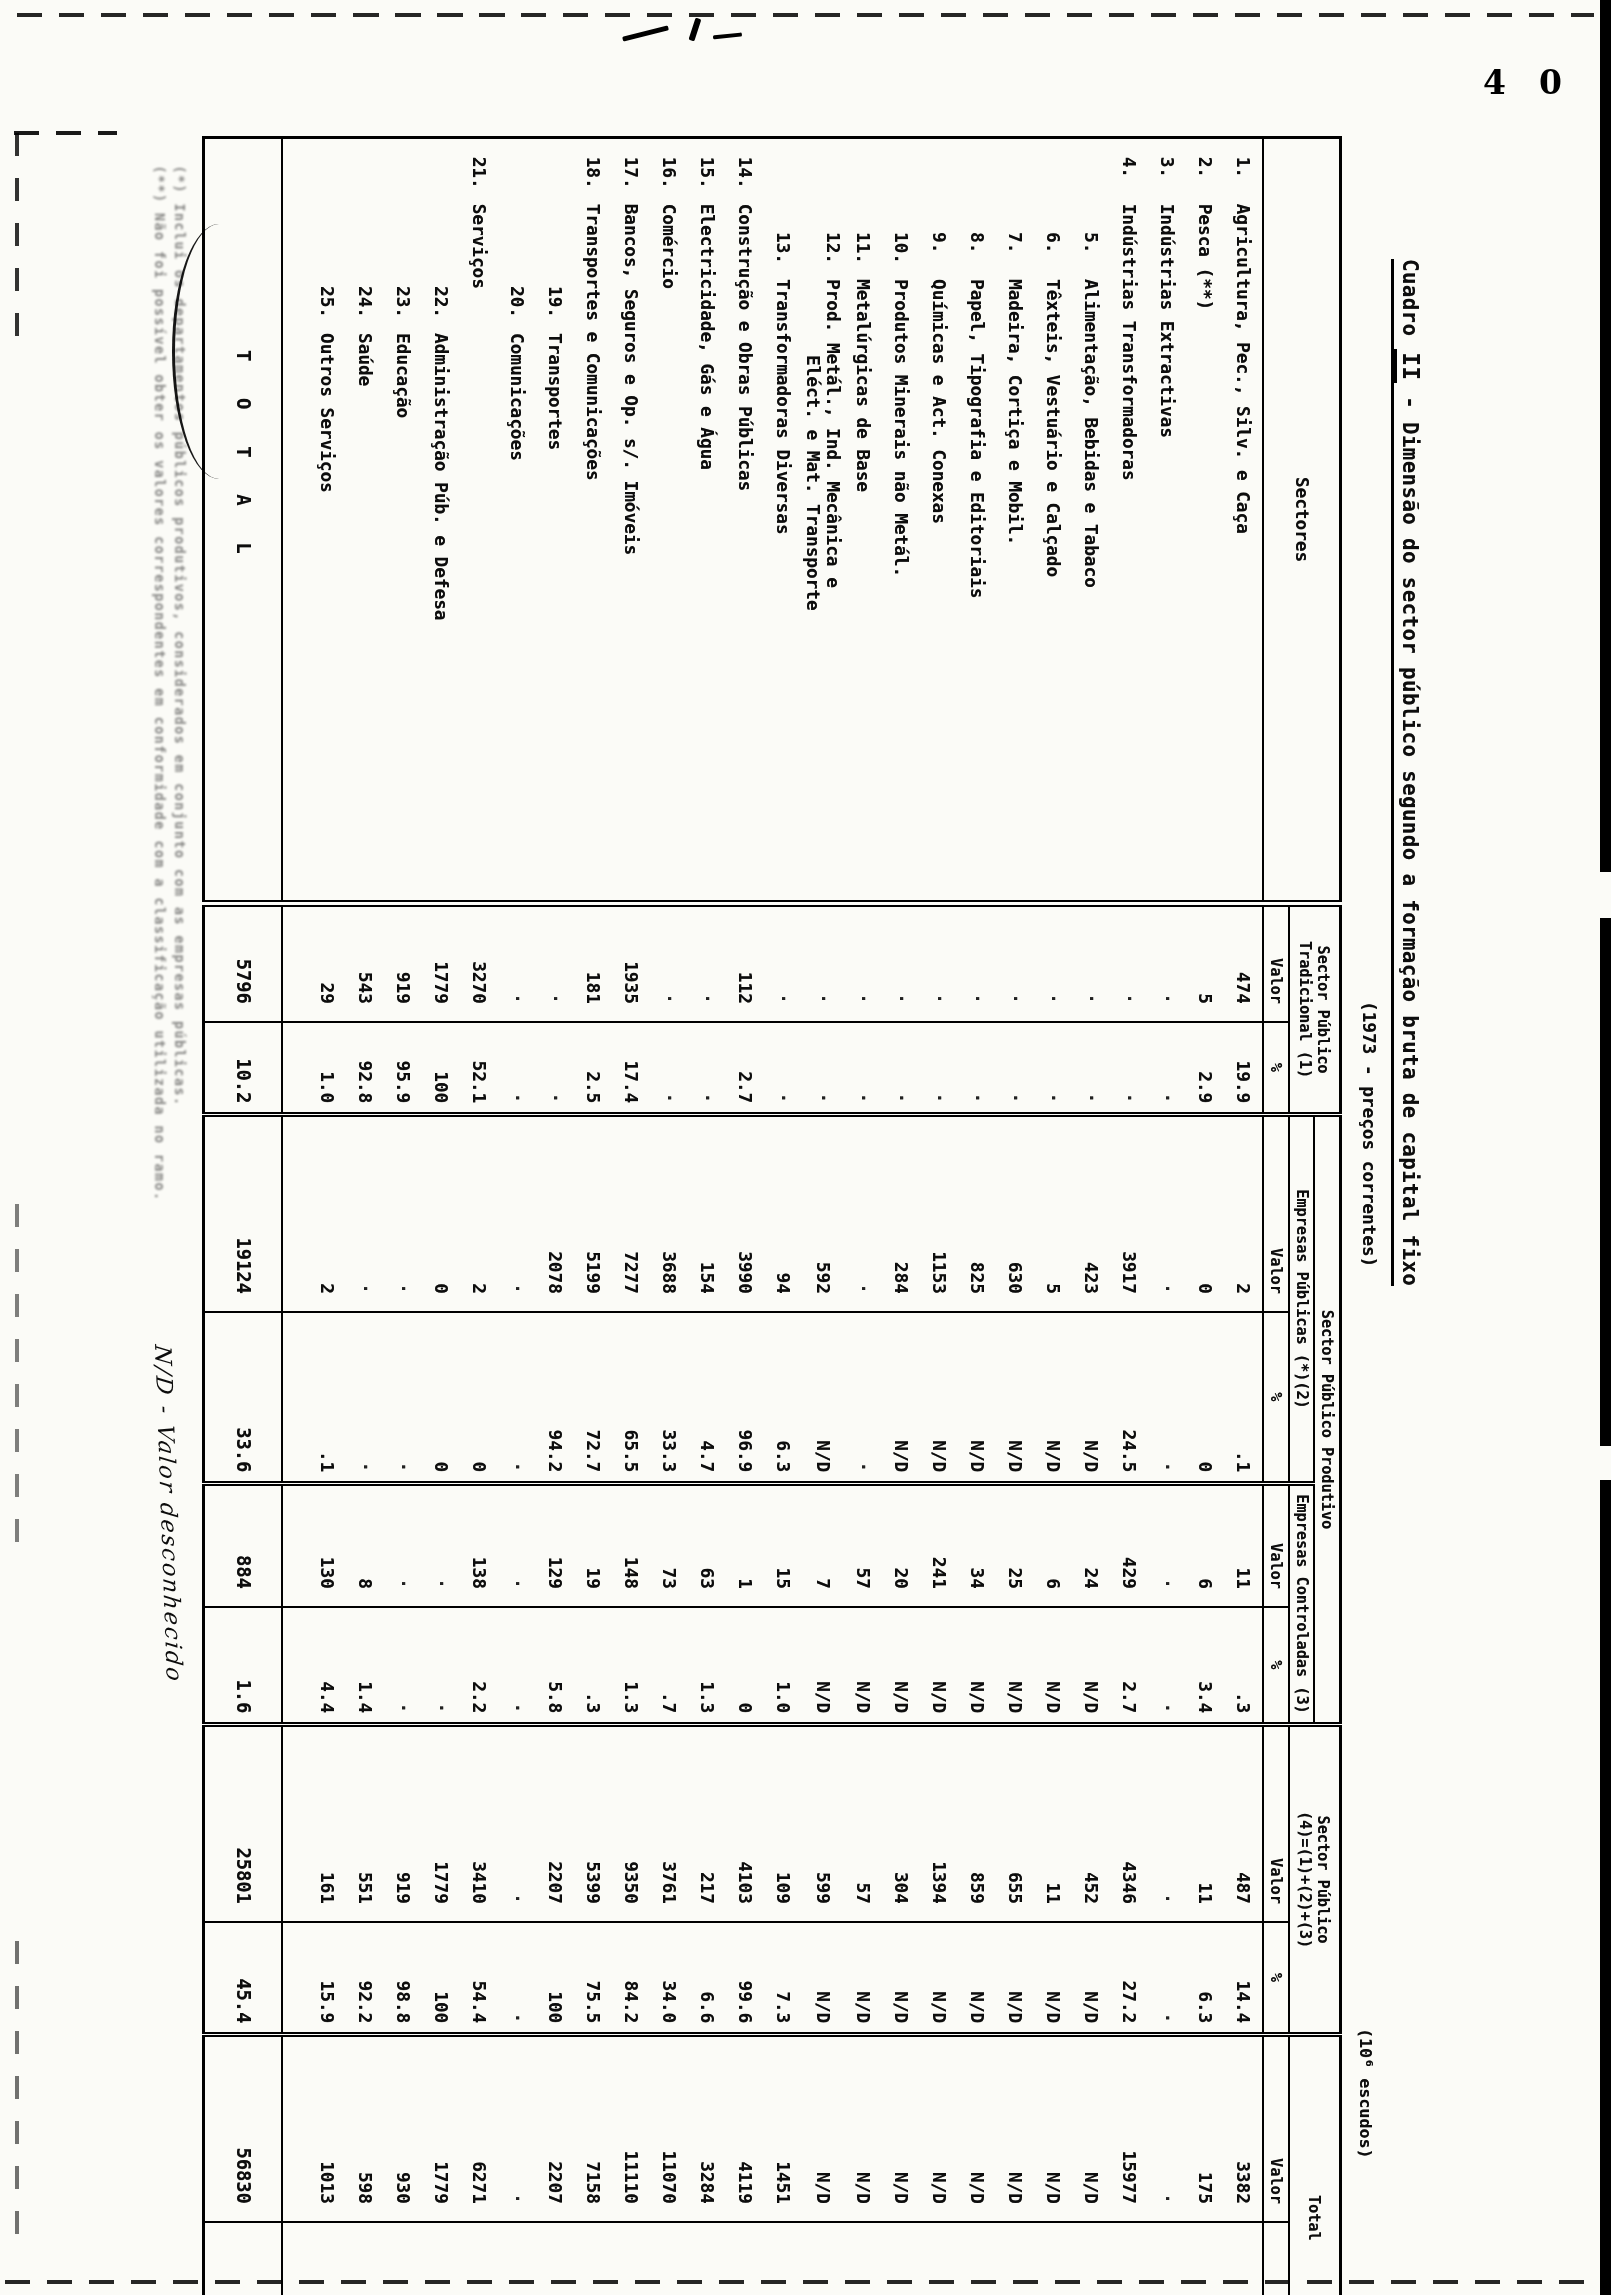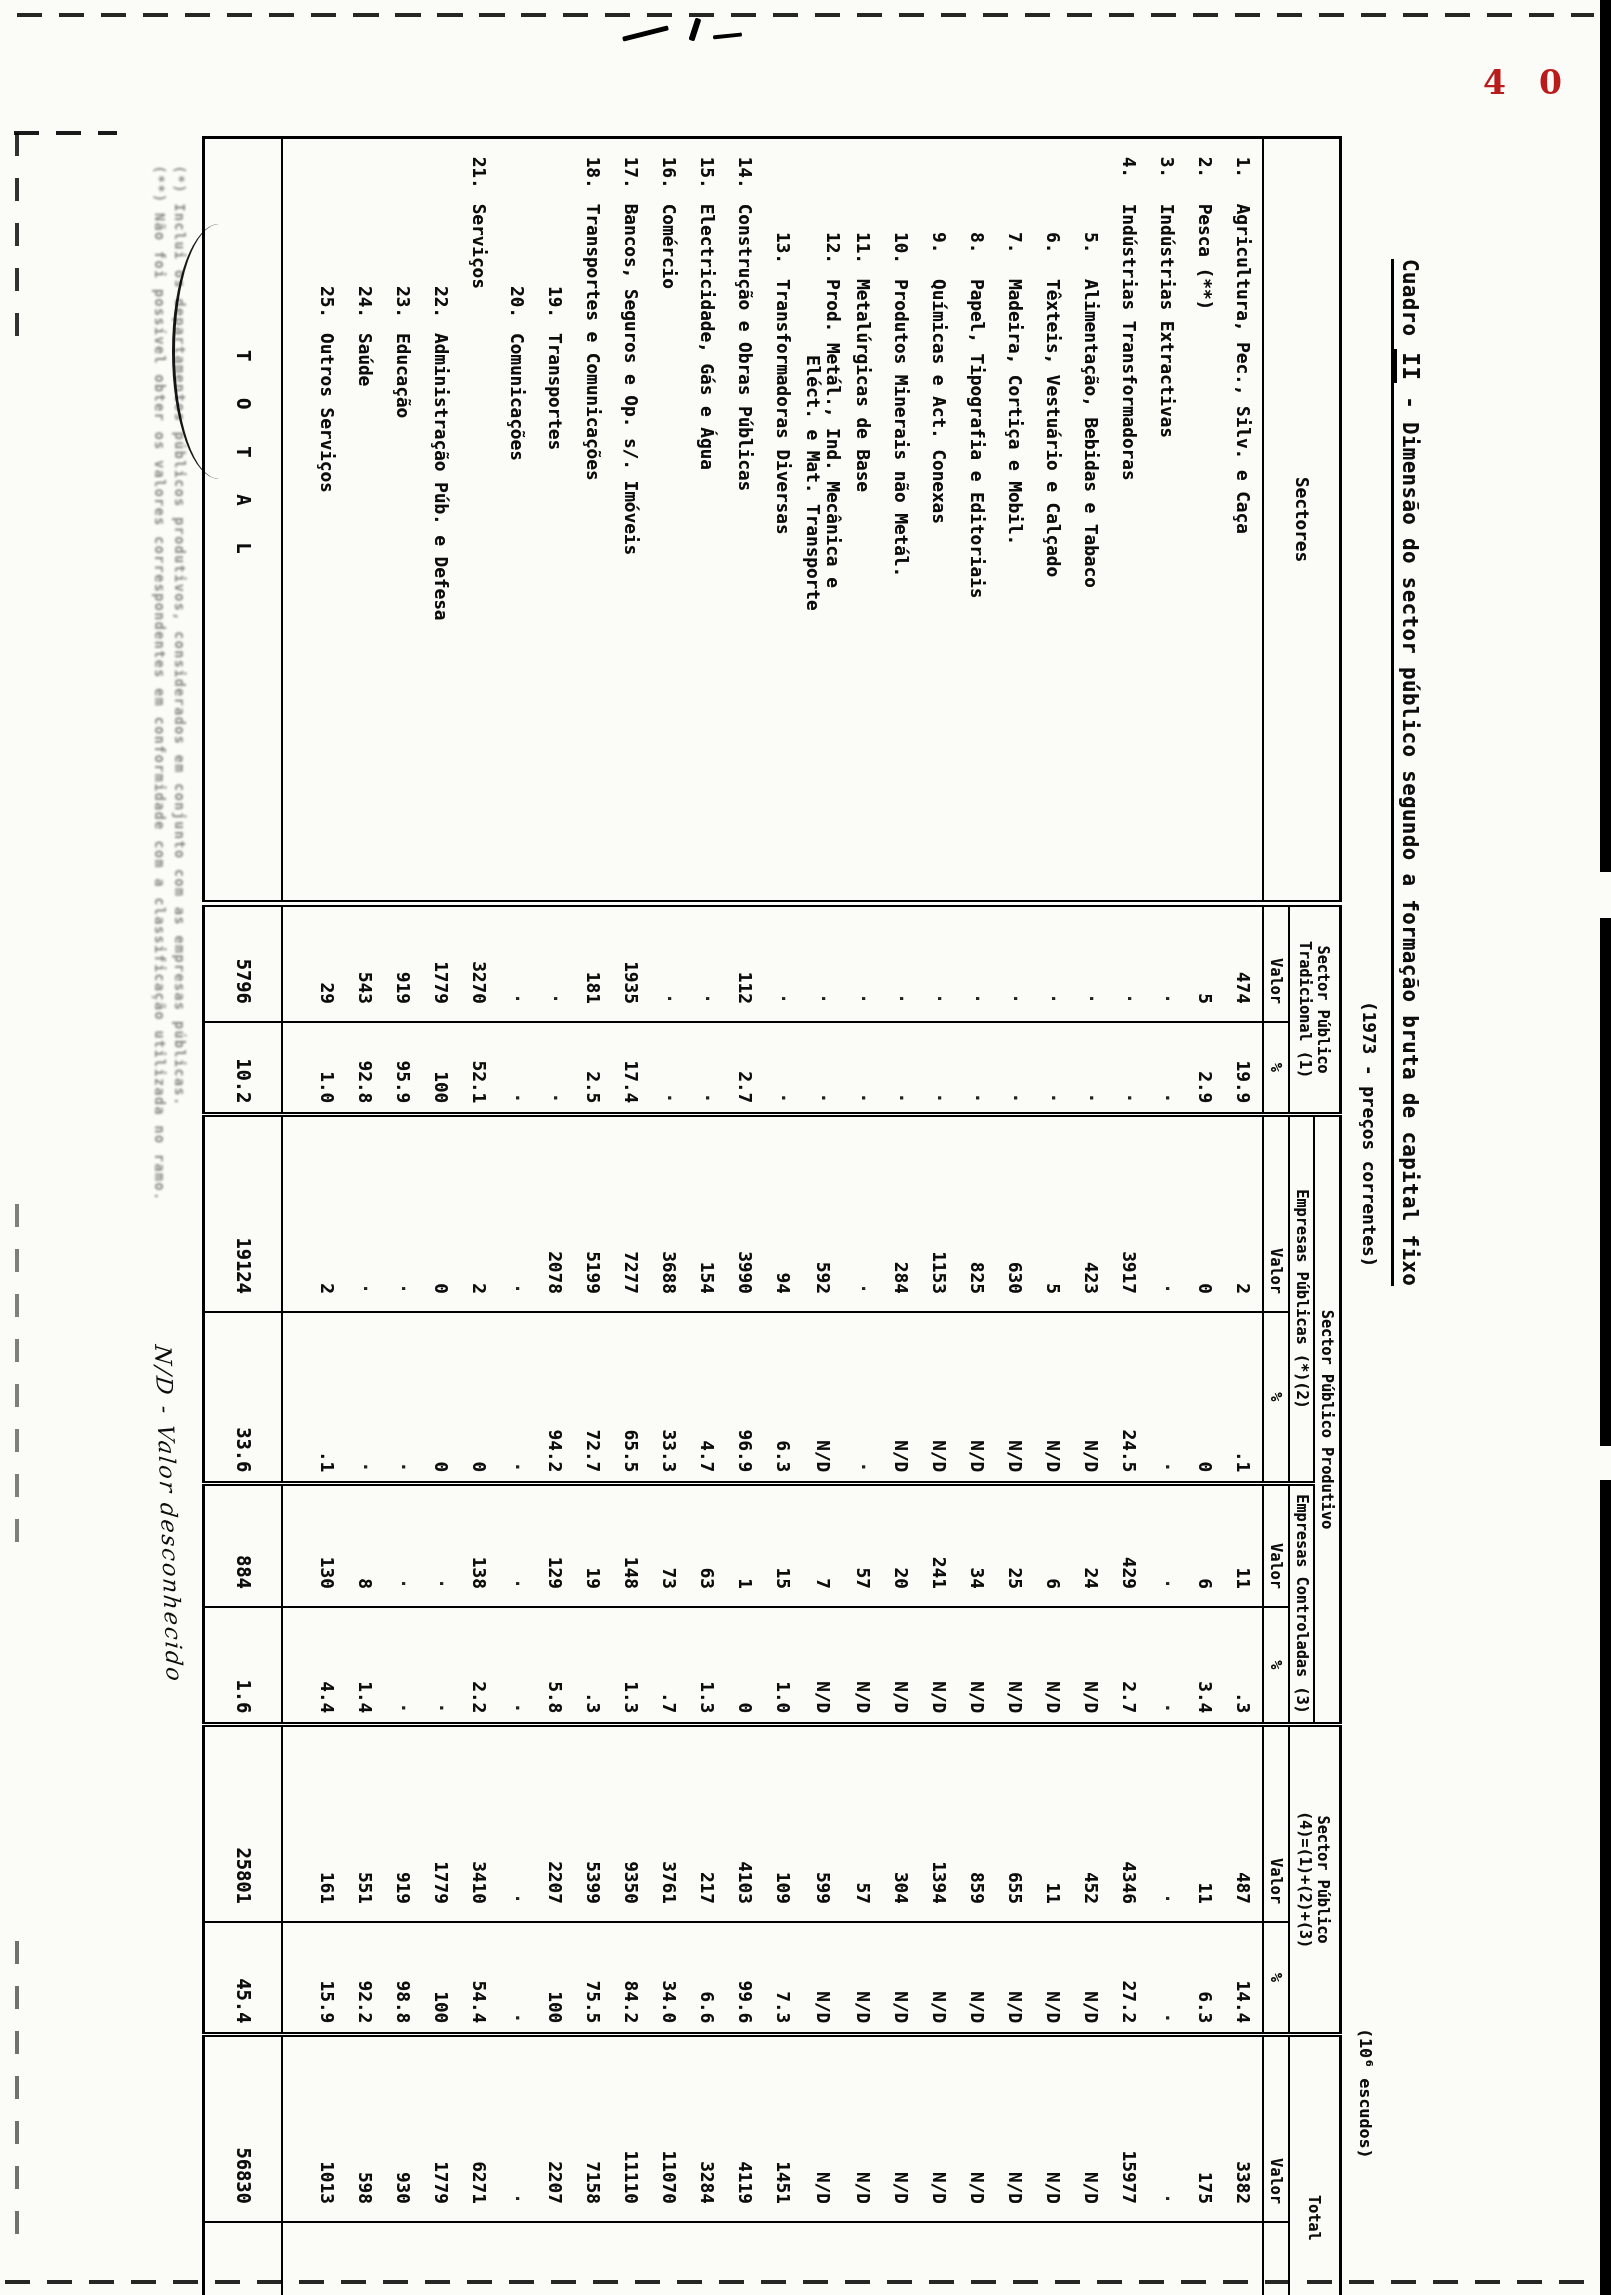--- a/index.html
+++ b/index.html
@@ -8,21 +8,21 @@
     overflow:hidden;font-family:"DejaVu Sans Mono",monospace;color:#0d0d0d;
   }
   
   .dash-h{position:absolute;height:4.4px;background:repeating-linear-gradient(90deg,#000 0 25.5px,transparent 25.5px 42px);opacity:.85}
   .dash-v{position:absolute;width:4.4px;background:repeating-linear-gradient(180deg,#000 0 22.6px,transparent 22.6px 45px);opacity:.8}
   .solid-v{position:absolute;width:10.8px;background:
     linear-gradient(180deg,#000 0 38%,transparent 38% 40%,#000 40% 63%,transparent 63% 64.5%,#000 64.5% 100%);}
   .pen{position:absolute;background:#000;border-radius:1.5px}
   .page-num{
     position:absolute;top:63px;left:1483px;font-family:"DejaVu Serif",serif;
-    font-size:33px;font-weight:700;letter-spacing:10.8px;color:#b91c1c;
+    font-size:33px;font-weight:700;letter-spacing:10.8px;color:#000000;
   }
   
   .rot{
     position:absolute;left:1450px;top:136px;width:2260px;height:1360px;
     transform:rotate(90deg);transform-origin:top left;
   }
   .ink{text-shadow:0.2px 0 0 rgba(10,10,10,.55);}
   .title-line{white-space:nowrap;font-size:20.6px;font-weight:700;letter-spacing:0.5px;
     padding:25.5px 0 2.9px 123px;border-bottom:0;}
   .title-underline{display:inline-block;border-bottom:3.4px solid #000;padding-bottom:4.9px;}

